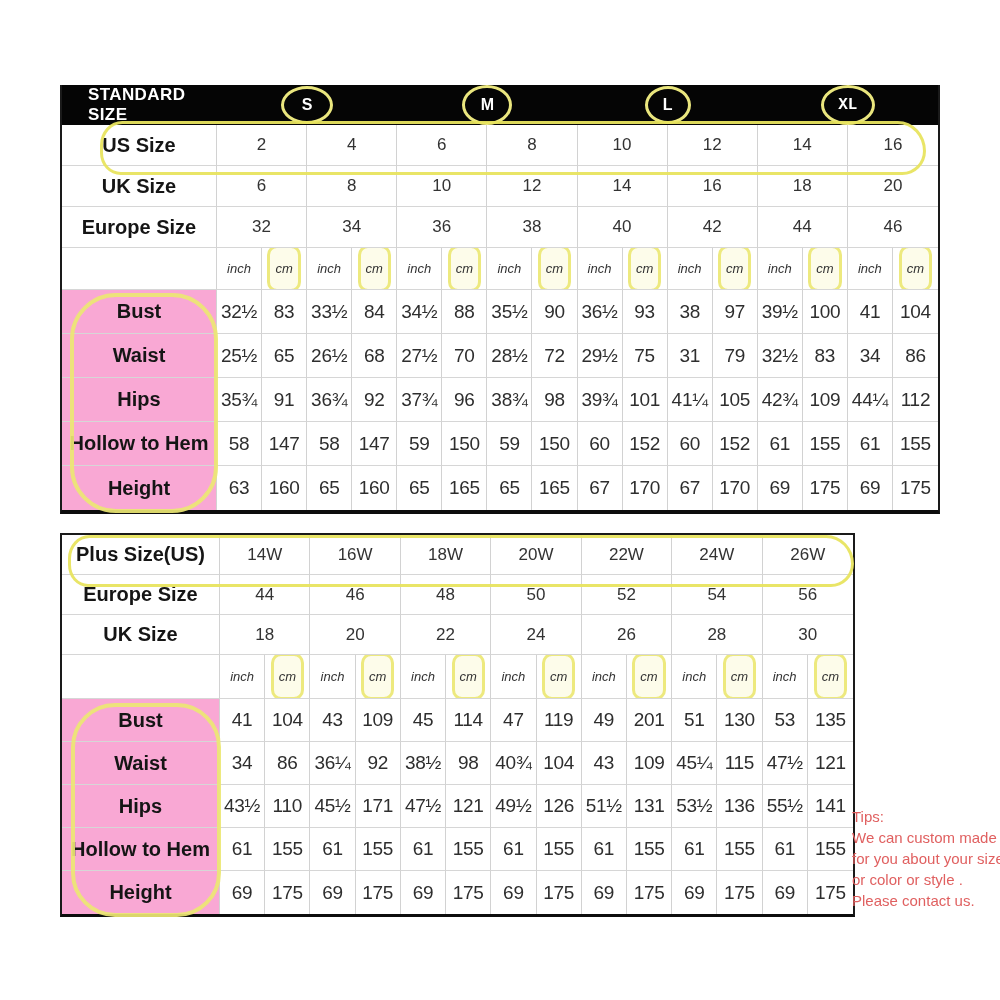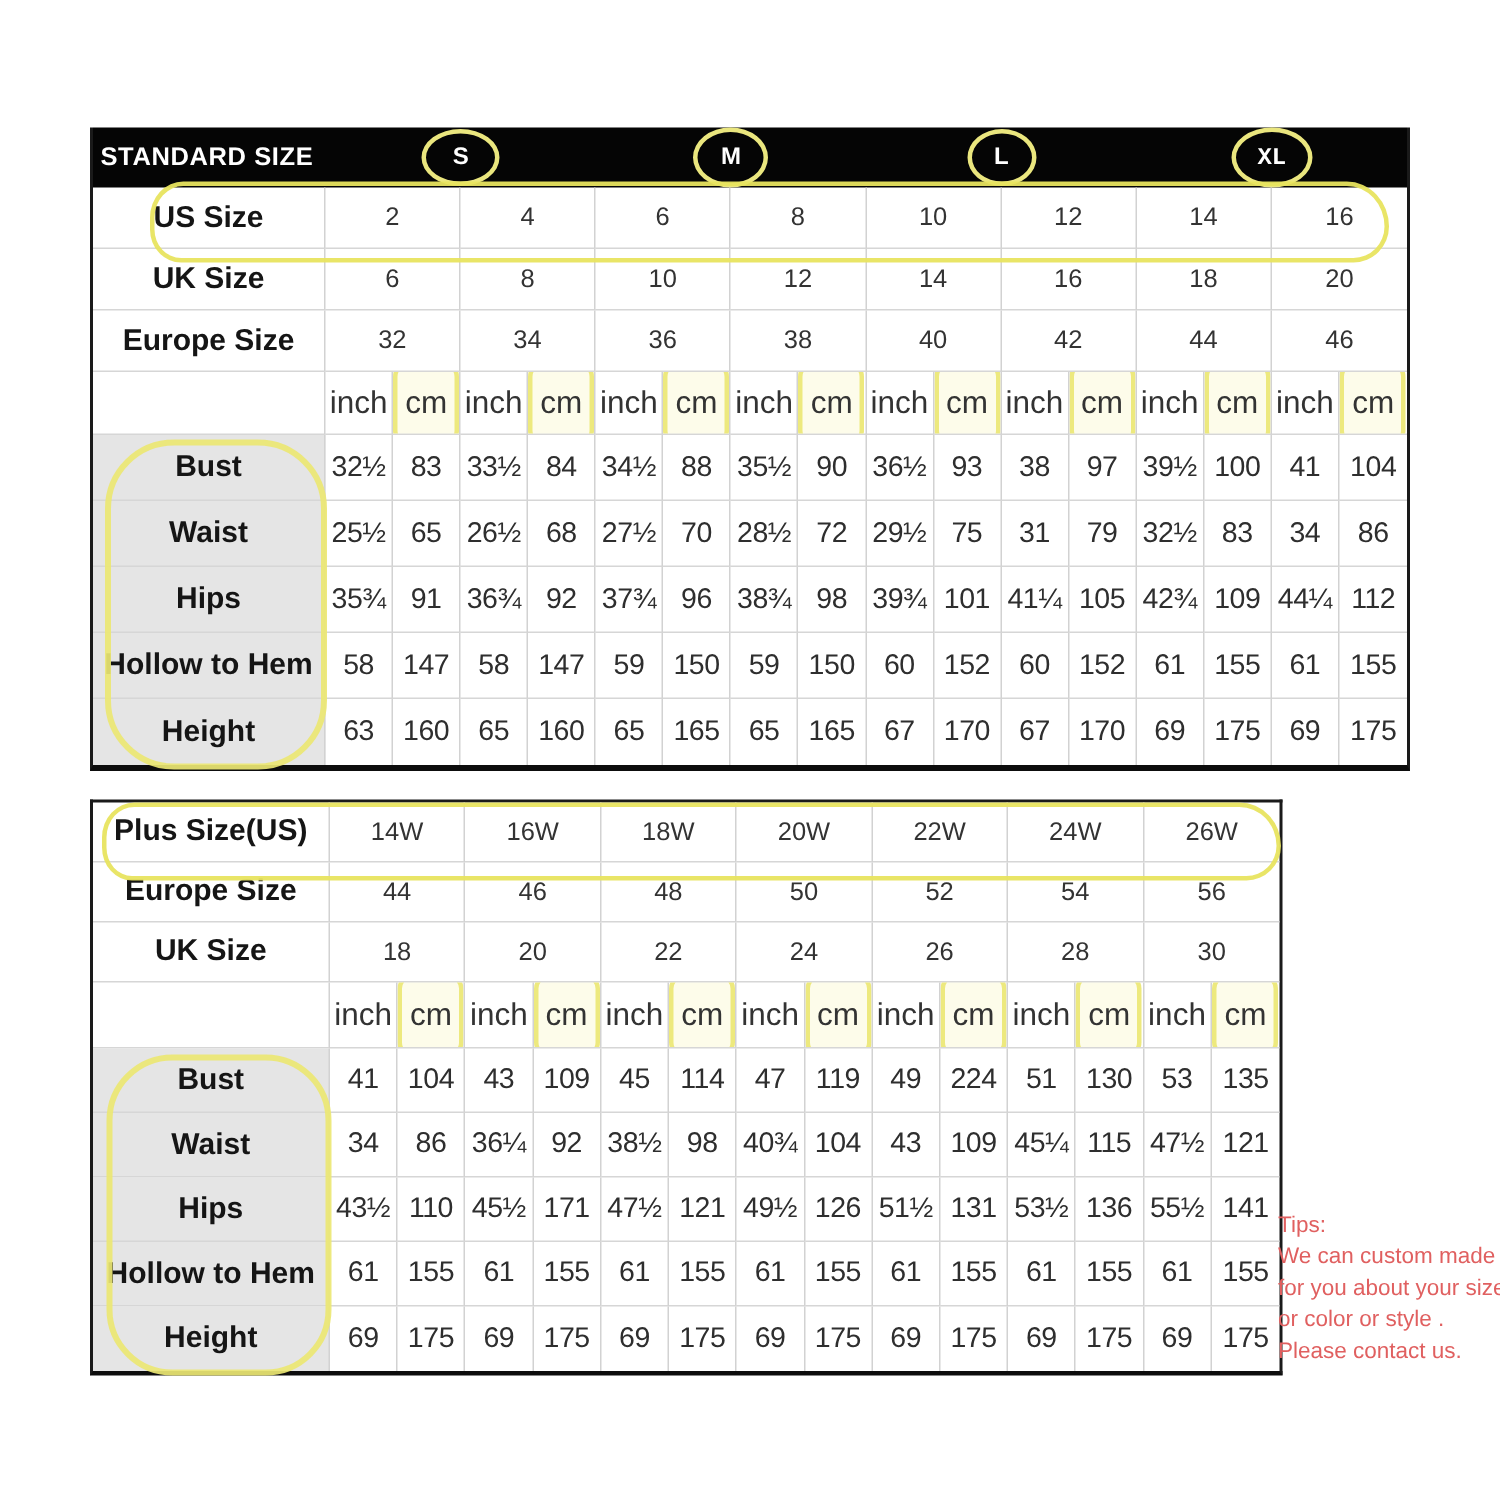--- a/index.html
+++ b/index.html
@@ -6,30 +6,30 @@
   .page{position:relative;width:1000px;height:1000px;background:#ffffff;overflow:hidden;
         font-family:"Liberation Sans","DejaVu Sans",sans-serif;color:#2b2b2b;}
 
   
   .sizetable{position:absolute;box-sizing:border-box;background:#fff;}
   .row{display:grid;box-sizing:border-box;}
   .cell{display:flex;align-items:center;justify-content:center;box-sizing:border-box;
         border-right:1px solid #d2d2d2;border-bottom:1px solid #d6d6d6;overflow:hidden;}
   .row .cell:last-child{border-right:none;}
   .label-cell{font-weight:700;font-size:20px;color:#151515;}
-  .gray{background:#e5e5e5;}
+  .gray{background:#f9a8d4;}
   .size-val{font-size:17px;color:#333;}
-  .unit{font-size:21px;color:#333;}
+  .unit{font-size:13px;color:#333;font-style:italic;}
   .meas-val{font-size:19px;letter-spacing:-0.3px;color:#2e2e2e;}
 
   
   .t1{left:60px;top:85px;width:880px;border-left:2px solid #1a1a1a;border-right:2px solid #1a1a1a;
       border-bottom:4px solid #0d0d0d;}
   .t1-header{display:flex;height:40px;background:#050505;align-items:center;}
-  .t1-header-label{width:155px;padding-left:5px;box-sizing:border-box;color:#fff;
+  .t1-header-label{width:155px;padding-left:26px;box-sizing:border-box;color:#fff;
                    font-weight:700;font-size:17px;letter-spacing:0.4px;}
   .hgroup{flex:1;display:flex;align-items:center;justify-content:center;height:100%;}
   .ring{display:flex;align-items:center;justify-content:center;border:3px solid #eae67e;
         border-radius:50%;color:#fff;font-weight:700;font-size:16px;}
   .ring-s{width:46px;height:32px;}
   .ring-m{width:44px;height:34px;}
   .ring-l{width:40px;height:32px;}
   .ring-xl{width:48px;height:34px;font-family:Liberation Mono, monospace;}
   .t1 .size-row{grid-template-columns:155px repeat(8,1fr);height:41px;}
   .t1 .unit-row{grid-template-columns:155px repeat(16,1fr);height:42px;}
@@ -326,21 +326,21 @@
         <div class="cell label-cell gray">Bust</div>
         <div class="cell meas-val">41</div>
         <div class="cell meas-val">104</div>
         <div class="cell meas-val">43</div>
         <div class="cell meas-val">109</div>
         <div class="cell meas-val">45</div>
         <div class="cell meas-val">114</div>
         <div class="cell meas-val">47</div>
         <div class="cell meas-val">119</div>
         <div class="cell meas-val">49</div>
-        <div class="cell meas-val">224</div>
+        <div class="cell meas-val">201</div>
         <div class="cell meas-val">51</div>
         <div class="cell meas-val">130</div>
         <div class="cell meas-val">53</div>
         <div class="cell meas-val">135</div>
       </div>
       <div class="row meas-row">
         <div class="cell label-cell gray">Waist</div>
         <div class="cell meas-val">34</div>
         <div class="cell meas-val">86</div>
         <div class="cell meas-val">36¼</div>

